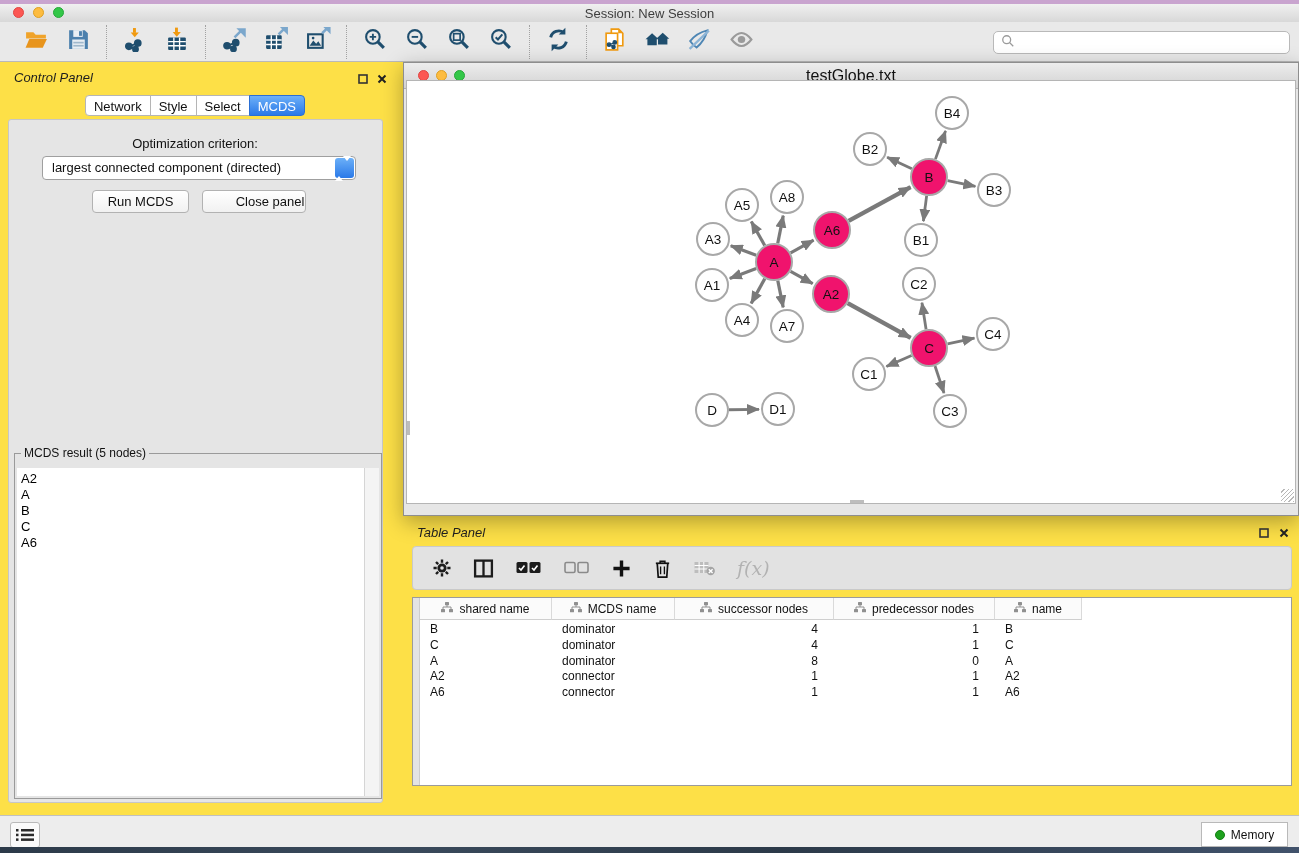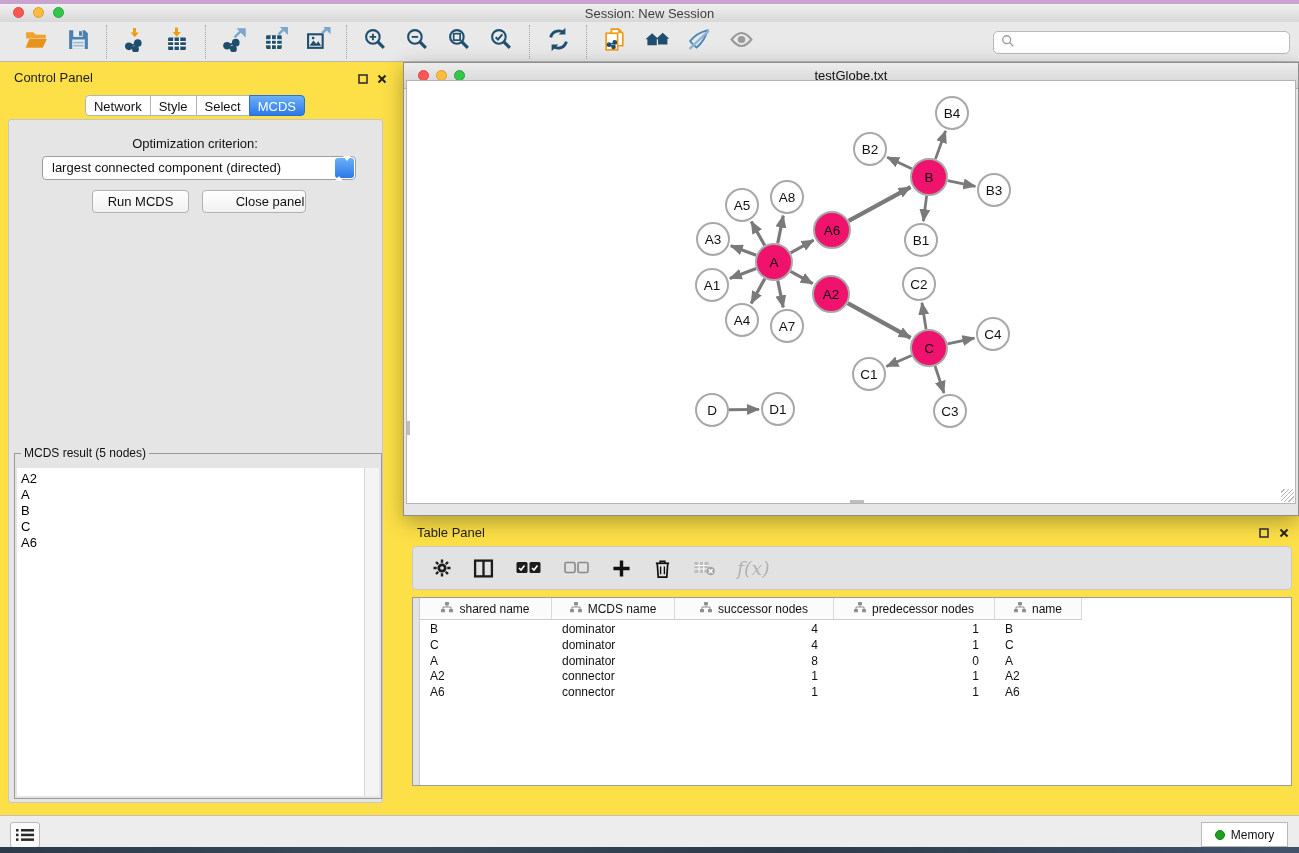--- a/index.html
+++ b/index.html
@@ -22,21 +22,21 @@
   .tb-sep{width:0;height:34px;border-left:1px dotted #a2a2a2;}
   .tb-btn{width:28px;height:28px;display:flex;align-items:center;justify-content:center;cursor:default;}
   .tb-btn svg{width:25px;height:25px;}
   .search-box{position:absolute;right:9px;top:9px;width:297px;height:23px;background:#fff;
               border:1px solid #b9b9b9;border-radius:5px;display:flex;align-items:center;
               padding-left:7px;box-sizing:border-box;gap:4px;}
   .search-box svg{width:14px;height:14px;flex:0 0 auto;}
   .search-box input{border:none;outline:none;flex:1;font-size:12px;background:transparent;
                     font-family:"Liberation Sans",sans-serif;}
   
-  .panel-title{position:absolute;font-size:13px;color:#1e1e1e;}
+  .panel-title{position:absolute;font-size:13px;color:#1e1e1e;font-style:italic;}
   .win-btn{position:absolute;width:12px;height:12px;display:flex;align-items:center;justify-content:center;}
   .win-btn svg{width:10px;height:10px;}
   
   .cp-tabs{position:absolute;left:0;top:95px;width:390px;display:flex;justify-content:center;}
   .tab{height:21px;line-height:21px;padding:0 8px;font-size:13px;background:#fff;
        border:1px solid #b5b5b5;margin-left:-1px;color:#111;box-sizing:border-box;cursor:default;}
   .tab:first-child{border-radius:4px 0 0 4px;margin-left:0;}
   .tab:last-child{border-radius:0 4px 4px 0;}
   .tab.active{background:linear-gradient(#6cb0f8,#2a79e8);color:#fff;border-color:#2a6fd4;}
   .cp-inner{position:absolute;left:8px;top:119px;width:375px;height:684px;background:#e5e5e5;
@@ -64,21 +64,21 @@
                border-left:1px solid #d5d5d5;}
   
   .net-window{position:absolute;left:403px;top:62px;width:896px;height:454px;background:#e6e6e6;
               border:1px solid #8e8e8e;box-sizing:border-box;box-shadow:0 6px 20px rgba(0,0,0,0.30);}
   .net-titlebar{position:relative;height:25px;background:linear-gradient(#ededed,#d2d2d2);
                 border-bottom:1px solid #b0b0b0;}
   .net-titlebar .tl{top:7px;}
   .net-tl-red{left:14px;}
   .net-tl-yellow{left:32px;}
   .net-tl-green{left:50px;}
-  .net-title{text-align:center;font-size:13px;line-height:25px;color:#111;}
+  .net-title{text-align:center;font-size:16px;line-height:25px;color:#111;}
   .net-canvas{position:absolute;left:2px;top:17px;width:890px;height:424px;background:#fff;
               border:1px solid #b5b5b5;box-sizing:border-box;}
   .net-canvas svg{position:absolute;left:0;top:0;}
   .resize-grip{position:absolute;right:1px;bottom:1px;width:13px;height:13px;
      background:repeating-linear-gradient(135deg,transparent 0 2px,#b8b8b8 2px 3px);}
   .scroll-hint-left{position:absolute;left:0;top:340px;width:3px;height:14px;background:#bdbdbd;}
   .scroll-hint-bottom{position:absolute;left:443px;bottom:0;width:14px;height:3px;background:#bdbdbd;}
   
   .tp-toolbar{position:absolute;left:412px;top:546px;width:880px;height:44px;background:#e2e2e2;
               border:1px solid #c9c9c9;border-radius:4px;display:flex;align-items:center;

